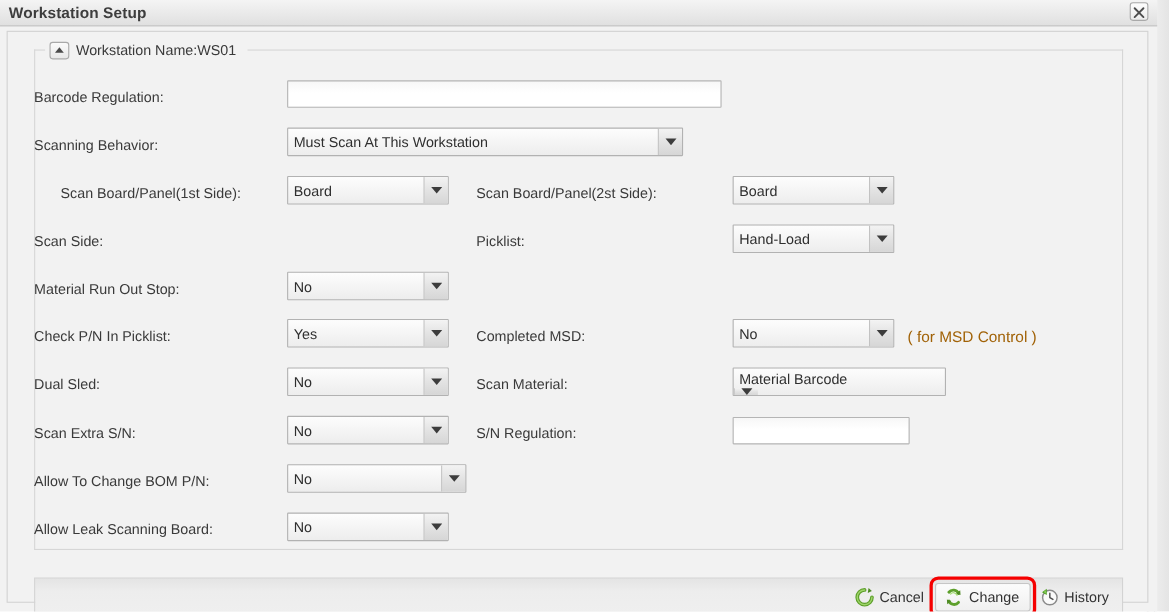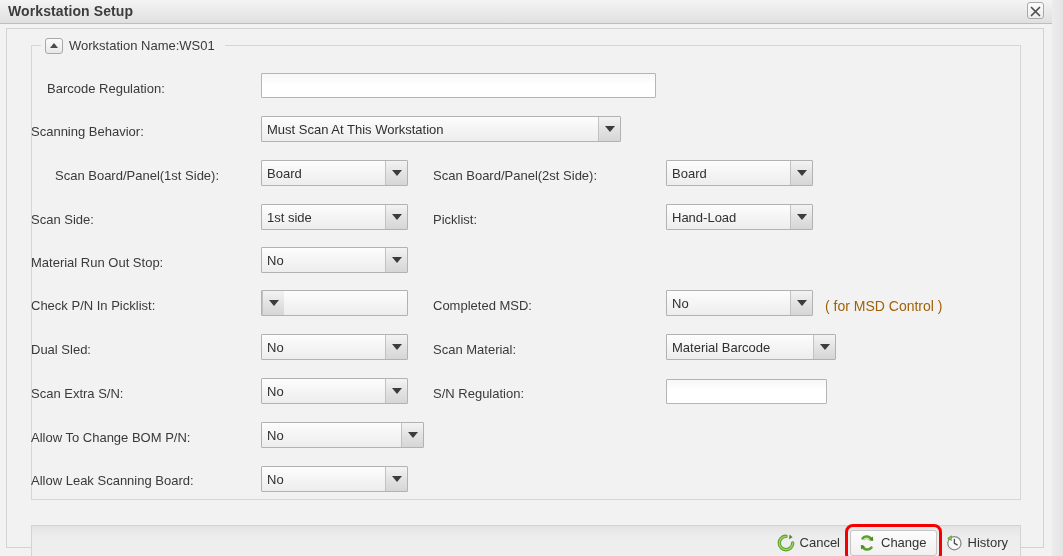--- a/index.html
+++ b/index.html
@@ -276,21 +276,21 @@
 
     <div class="group-legend">
       <div class="collapse-btn">
         <div class="tri"></div>
       </div>
       <span class="legend-text">Workstation Name:WS01</span>
     </div>
 
     <div class="form">
 
-      <div class="fld label" style="left:24px; top:52px;padding-left:16px;">Barcode Regulation:</div>
+      <div class="fld label" style="left:24px; top:52px;">Barcode Regulation:</div>
       <input class="fld textinput" style="left: 254px; top: 44px; width: 395px;" value="">
 
       <div class="fld label" style="left:24px; top:95px;">Scanning Behavior:</div>
       <div class="fld select" style="left:254px; top:87px; width:360px;">
         <div class="val">Must Scan At This Workstation</div>
         <div class="arrow">
             <div class="chev"></div>
           </div>
       </div>
 
@@ -303,44 +303,39 @@
       </div>
       <div class="fld label" style="left:426px; top:139px;">Scan Board/Panel(2st Side):</div>
       <div class="fld select" style="left:659px; top:131px; width:147px;">
         <div class="val">Board</div>
         <div class="arrow">
             <div class="chev"></div>
           </div>
       </div>
 
       <div class="fld label" style="left:24px; top:183px;">Scan Side:</div>
-      <div class="fld select" style="left:254px; top:175px; width:147px;">
-        <div class="val">1st side</div>
-        <div class="arrow">
-            <div class="chev"></div>
-          </div>
-      </div>
       <div class="fld label" style="left:426px; top:183px;">Picklist:</div>
       <div class="fld select" style="left:659px; top:175px; width:147px;gap:28px;">
         <div class="val">Hand-Load</div>
         <div class="arrow">
             <div class="chev"></div>
           </div>
       </div>
 
       <div class="fld label" style="left:24px; top:226px;">Material Run Out Stop:</div>
       <div class="fld select" style="left:254px; top:218px; width:147px;">
         <div class="val">No</div>
         <div class="arrow">
             <div class="chev"></div>
           </div>
       </div>
 
       <div class="fld label" style="left:24px; top:269px;">Check P/N In Picklist:</div>
       <div class="fld select" style="left:254px; top:261px; width:147px;">
+        <div class="val">Yes</div>
         <div class="arrow">
             <div class="chev"></div>
           </div>
       </div>
       <div class="fld label" style="left:426px; top:269px;">Completed MSD:</div>
       <div class="fld select" style="left:659px; top:261px; width:147px;">
         <div class="val">No</div>
         <div class="arrow">
             <div class="chev"></div>
           </div>
@@ -348,21 +343,21 @@
       <div class="fld hint" style="left:818px; top:269px;">( for MSD Control )</div>
 
       <div class="fld label" style="left:24px; top:313px;">Dual Sled:</div>
       <div class="fld select" style="left:254px; top:305px; width:147px;">
         <div class="val">No</div>
         <div class="arrow">
             <div class="chev"></div>
           </div>
       </div>
       <div class="fld label" style="left:426px; top:313px;">Scan Material:</div>
-      <div class="fld select" style="left:659px; top:305px; width:170px;">
+      <div class="fld select" style="left:659px; top:305px; width:194px;flex-direction:column;">
         <div class="val">Material Barcode</div>
         <div class="arrow">
             <div class="chev"></div>
           </div>
       </div>
 
       <div class="fld label" style="left:24px; top:357px;">Scan Extra S/N:</div>
       <div class="fld select" style="left:254px; top:349px; width:147px;">
         <div class="val">No</div>
         <div class="arrow">

